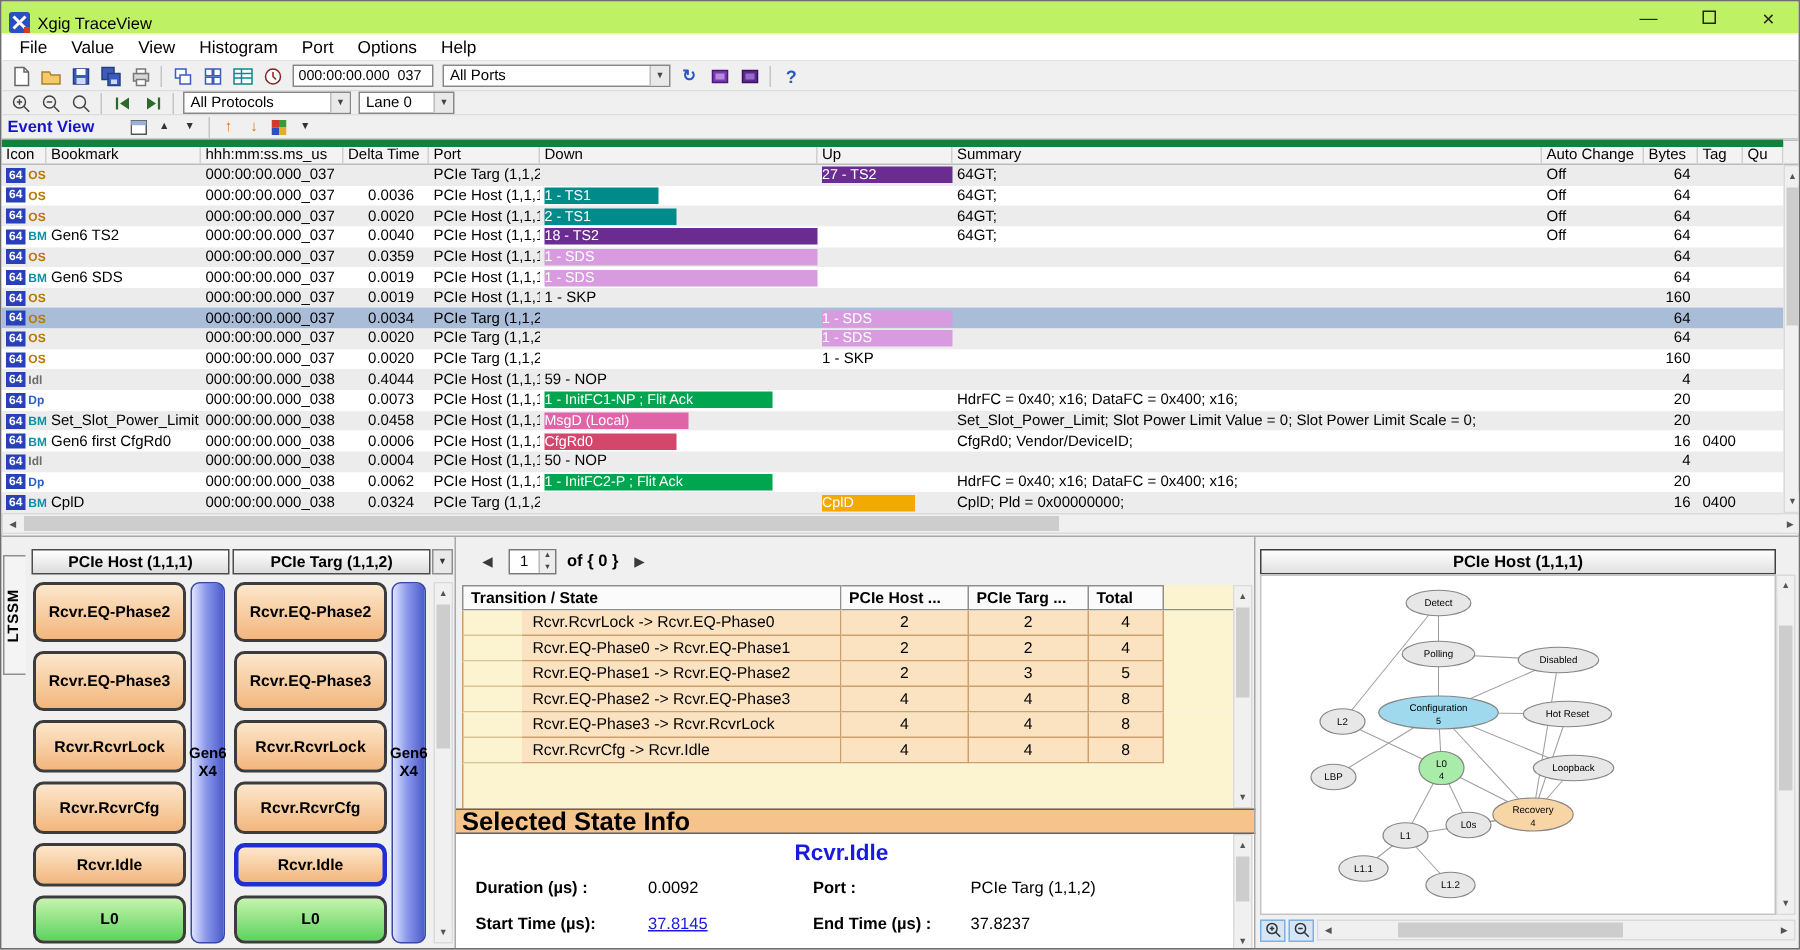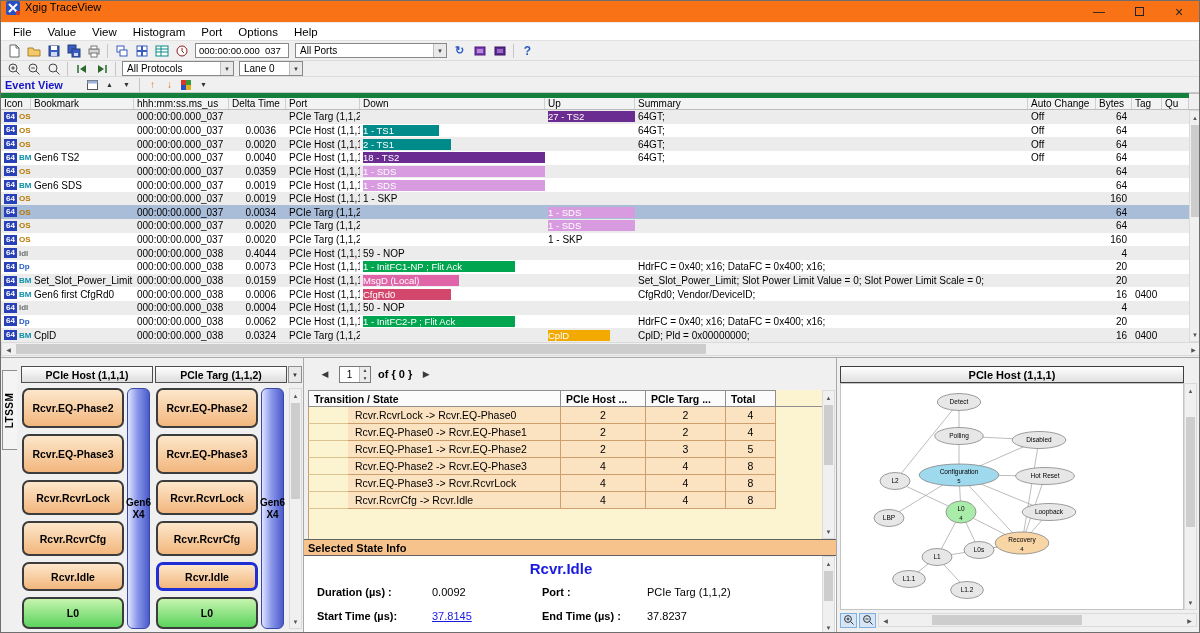--- a/index.html
+++ b/index.html
@@ -1,20 +1,20 @@
 <!DOCTYPE html>
 <html><head>
 <meta charset="utf-8">
 <style>
 *{box-sizing:border-box;margin:0;padding:0}
 body{background:#8a8a8a;font-family:"Liberation Sans",sans-serif;-webkit-font-smoothing:antialiased}
 .window{position:relative;width:1200px;height:633px;background:#f0f0f0;border:1px solid #6e6e6e;overflow:hidden;font-size:11px;color:#000}
 
 
-.titlebar{position:absolute;left:0;top:0;width:100%;height:22px;background:#f97316;display:flex;align-items:flex-start;border-bottom:1px solid #ececec}
+.titlebar{position:absolute;left:0;top:0;width:100%;height:22px;background:#bef264;display:flex;align-items:flex-end;border-bottom:1px solid #ececec}
 .appicon{margin-left:5px;display:flex}
 .apptitle{margin-left:5px;font-size:11px}
 .wctrls{margin-left:auto;display:flex;height:100%}
 .wctrl{width:40px;height:100%;display:flex;align-items:center;justify-content:center;font-size:12px;color:#222}
 .maxbox{width:9px;height:9px;border:1px solid #222;display:inline-block}
 .menubar{position:absolute;left:0;top:22px;width:100%;height:18px;background:#fff;display:flex;align-items:center;padding-left:4px;border-bottom:1px solid #e2e2e2}
 .menu-item{padding:1px 8px;font-size:11.5px}
 
 
 .toolbar1{position:absolute;left:0;top:40px;width:100%;height:20px;background:#f0f0f0;border-bottom:1px solid #dcdcdc;display:flex;align-items:center;padding-left:3px;gap:1px}
@@ -94,21 +94,21 @@
 .thc.first{border-left:1px solid #8f8f8f}
 .th0{width:253px}.th1{width:85px}.th2{width:80px}.th3{width:50px}
 .thfill{width:46px;background:#fcf4d0;border-bottom:1px solid #8f8f8f}
 .trow{display:flex;height:17px}
 .tg{width:40px;background:#fcf4d0;border-left:1px solid #c8a070;border-bottom:1px solid #dcc491;flex:none}
 .tc{border-right:1px solid #cd9f6d;border-bottom:1px solid #cd9f6d;background:#fbe2c0;display:flex;align-items:center;font-size:10.5px;flex:none}
 .t0{width:213px;padding-left:7px}
 .t1{width:85px;justify-content:center}.t2{width:80px;justify-content:center}.t3{width:50px;justify-content:center}
 .tfill{width:46px;background:#fcf4d0;flex:none}
 .tunder{position:absolute;left:4px;top:151px;width:514px;height:30px;background:#fcf4d0;border-left:1px solid #c8a070}
-.ssi-bar{position:absolute;left:0;top:181px;width:533px;height:17px;background:#f6c38d;border-top:1px solid #636363;border-bottom:1px solid #636363;font-weight:bold;font-size:11px;display:flex;align-items:center;padding-left:4px}
+.ssi-bar{position:absolute;left:0;top:181px;width:533px;height:17px;background:#f6c38d;border-top:1px solid #636363;border-bottom:1px solid #636363;font-weight:bold;font-size:17px;display:flex;align-items:center;padding-left:4px}
 .info{position:absolute;left:0;top:198px;width:533px;height:79px;background:#fff}
 .info-title{position:absolute;left:0;top:4px;width:514px;text-align:center;color:#1a1ae0;font-weight:bold;font-size:15px}
 .lab{position:absolute;font-weight:bold;font-size:11px;white-space:nowrap}
 .val{position:absolute;font-size:11px;white-space:nowrap}
 .linkval{color:#1a1ae0;text-decoration:underline}
 
 .rt-panel{position:absolute;left:835px;top:0;width:365px;height:277px;border-left:1px solid #a8a8a8}
 .rt-head{position:absolute;left:3px;top:8px;width:344px;height:17px;border:1px solid #3f3f3f;background:linear-gradient(#ffffff,#e0e0e0);font-weight:bold;font-size:11px;display:flex;align-items:center;justify-content:center}
 .rt-canvas{position:absolute;left:3px;top:25px;width:344px;height:227px;background:#fff;border:1px solid #c4c4c4}
 .rt-bottom{position:absolute;left:3px;top:254px;width:357px;height:16px;display:flex;align-items:center;gap:2px}
@@ -550,21 +550,21 @@
         <span class="gc c10"></span>
         <span class="gc c11"></span>
       </div>
       <div class="grow odd">
         <span class="gc c0">
           <span class="b64">64</span>
           <span class="tcode" style="color: rgb(10, 144, 168);">BM</span>
         </span>
         <span class="gc c1">Set_Slot_Power_Limit</span>
         <span class="gc c2">000:00:00.000_038</span>
-        <span class="gc c3">0.0159</span>
+        <span class="gc c3">0.0458</span>
         <span class="gc c4">PCIe Host (1,1,1)</span>
         <span class="gc c5">
           <span class="pbadge" style="background: rgb(223, 100, 168); width: 96px;">MsgD (Local)</span>
         </span>
         <span class="gc c6"></span>
         <span class="gc c7">Set_Slot_Power_Limit; Slot Power Limit Value = 0; Slot Power Limit Scale = 0;</span>
         <span class="gc c8"></span>
         <span class="gc c9">20</span>
         <span class="gc c10"></span>
         <span class="gc c11"></span>

